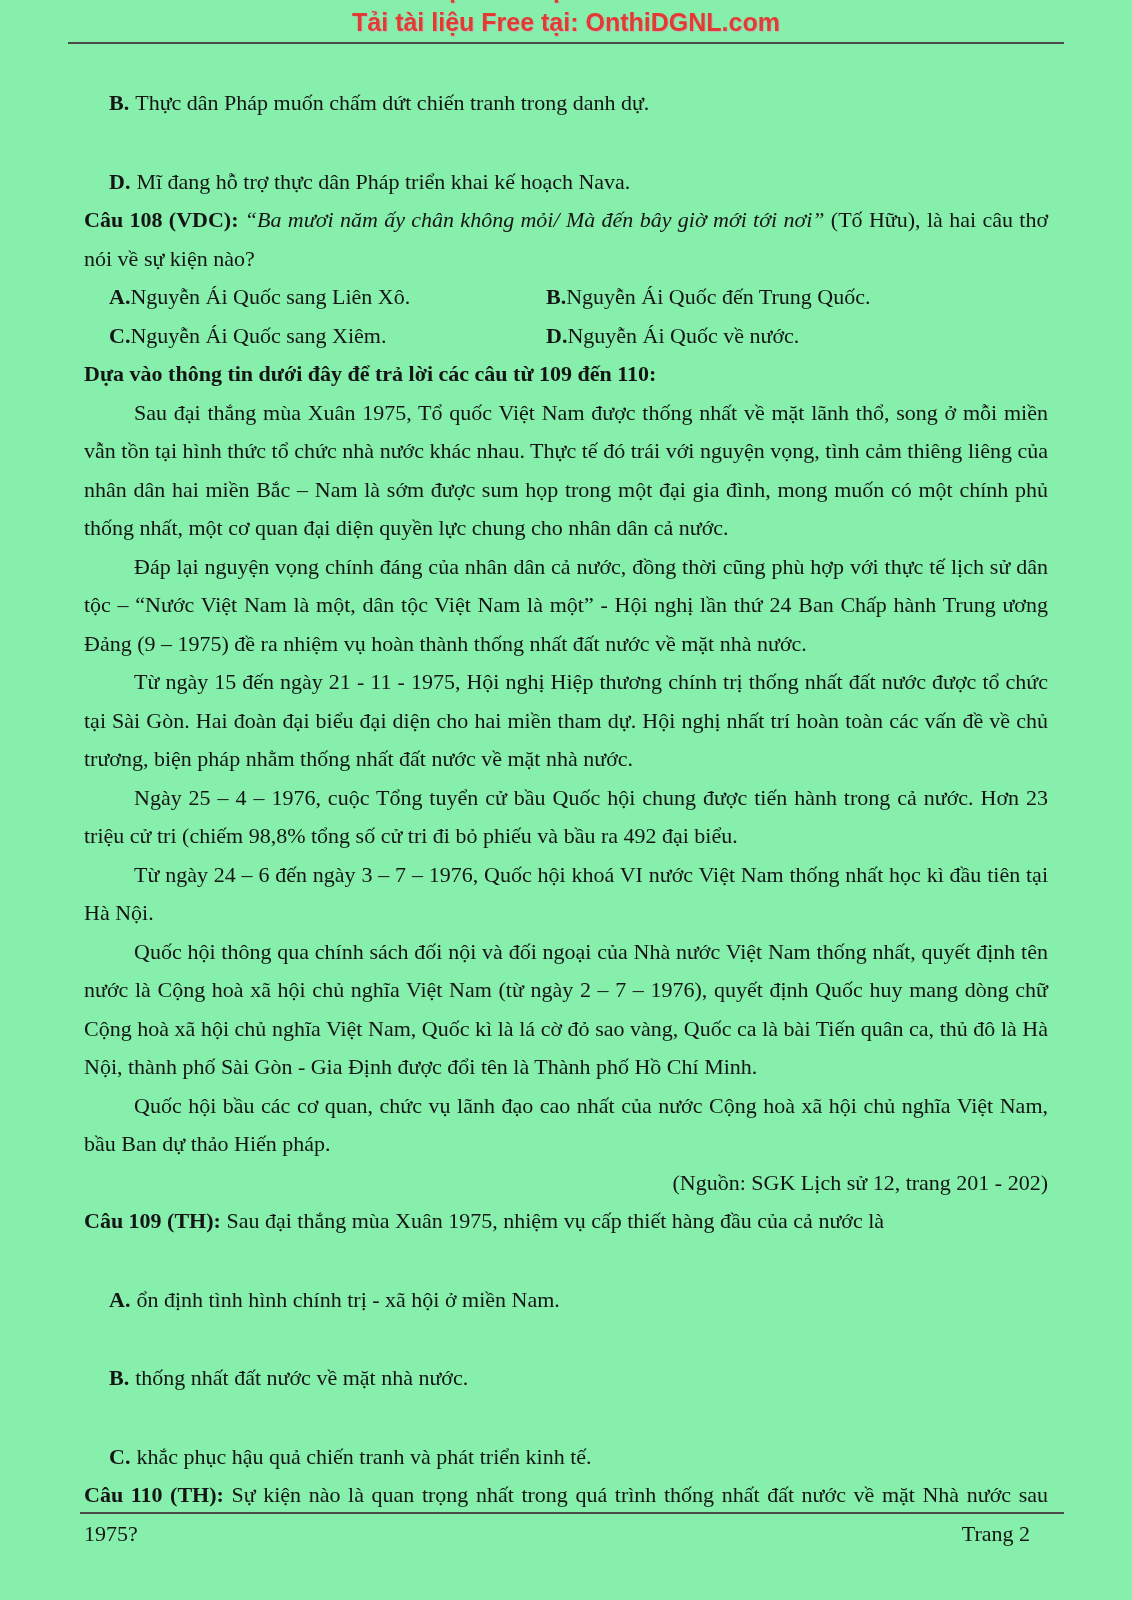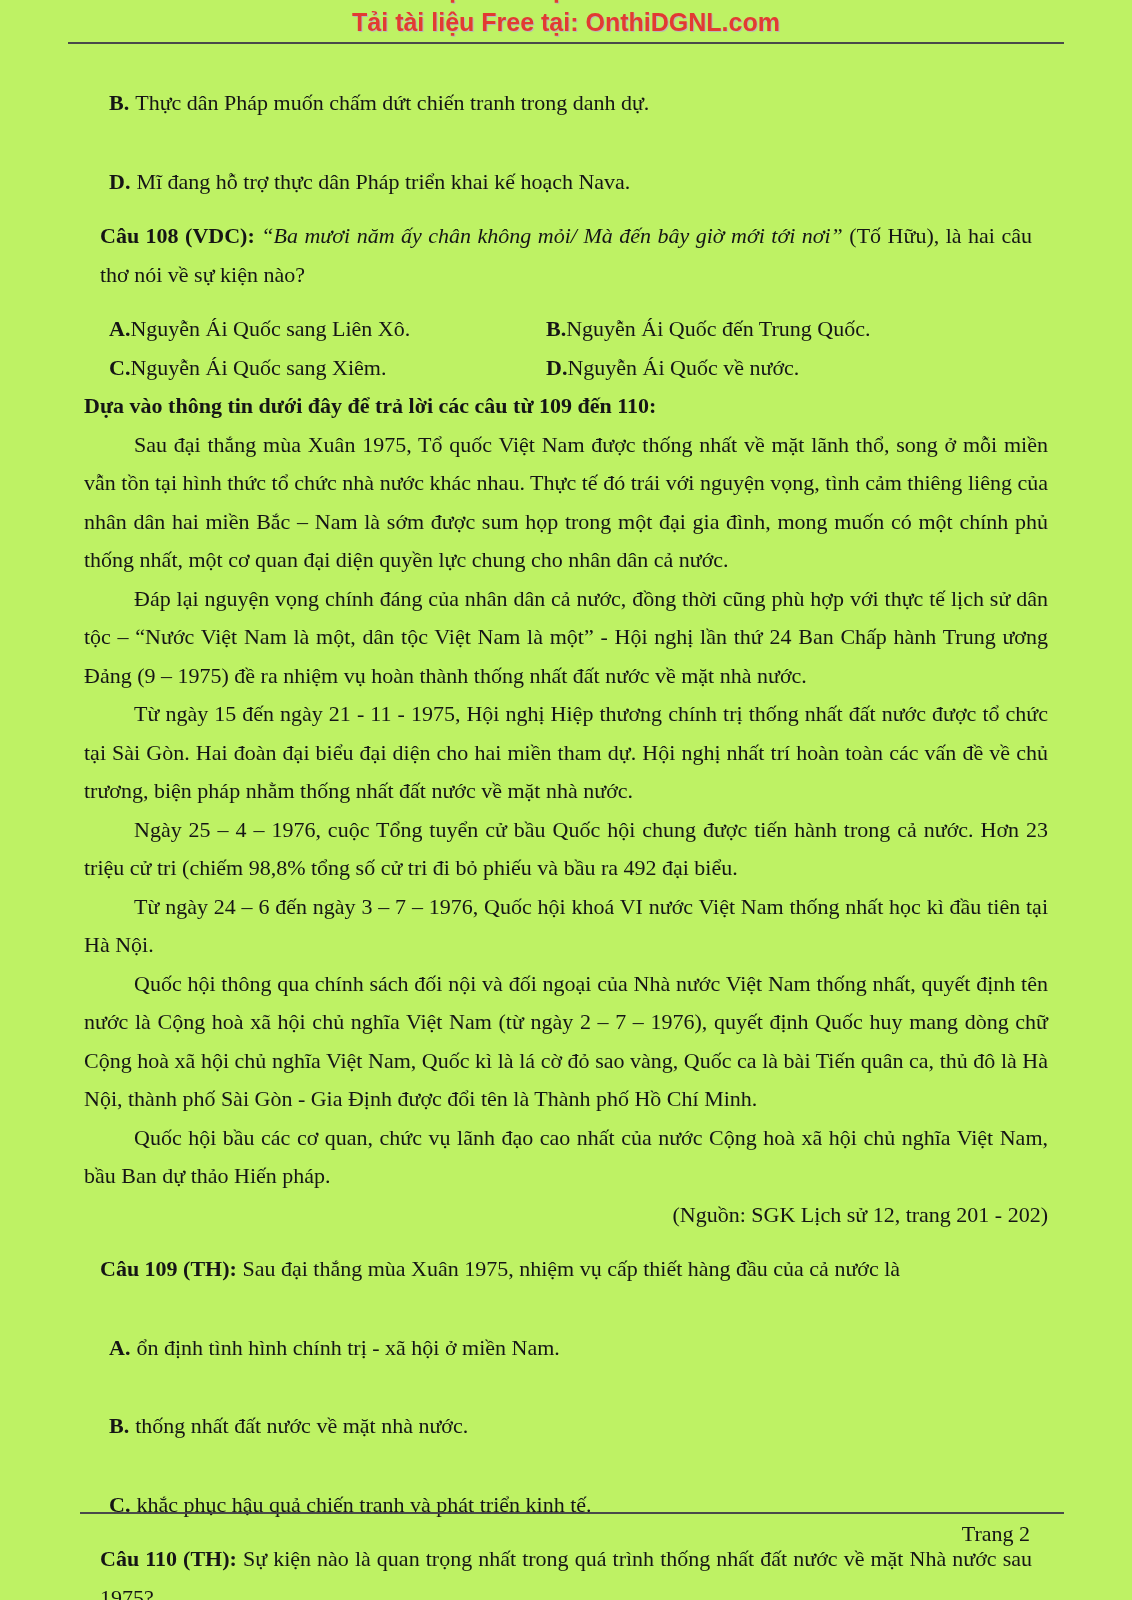--- a/index.html
+++ b/index.html
@@ -1,20 +1,20 @@
 <!DOCTYPE html>
 <html><head>
 <meta charset="utf-8">
 <style>
   html, body { margin: 0; padding: 0; background: #ffffff; }
   .page {
     position: relative;
     width: 1132px;
     height: 1600px;
-    background: #bef264;
+    background: #86efac;
     overflow: hidden;
     font-family: "Liberation Serif", "DejaVu Serif", serif;
     color: #151515;
   }
   
   .hdr-echo {
     position: absolute;
     top: -25px;
     left: 0; right: 0;
     text-align: center;
@@ -53,21 +53,21 @@
   .opt { padding-left: 25px; margin-top: 40px; }
   .opt .letter { font-weight: bold; margin-right: 6px; }
   .opt-grid-row { display: flex; padding-left: 25px; }
   .opt-grid-row .col-a { width: 437px; flex: 0 0 437px; }
   .opt-grid-row .col-b { flex: 1; }
   .para {
     text-align: justify;
     text-indent: 50px;
     margin: 0;
   }
-  .q-para { text-align: justify; margin: 16px; }
+  .q-para { text-align: justify; margin: 0; }
   .instruction { font-weight: bold; }
   .source-line { text-align: right; }
   
   .footer {
     position: absolute;
     left: 80px;
     right: 68px;
     top: 1512px;
     border-top: 2px solid #4a4a4a;
   }

